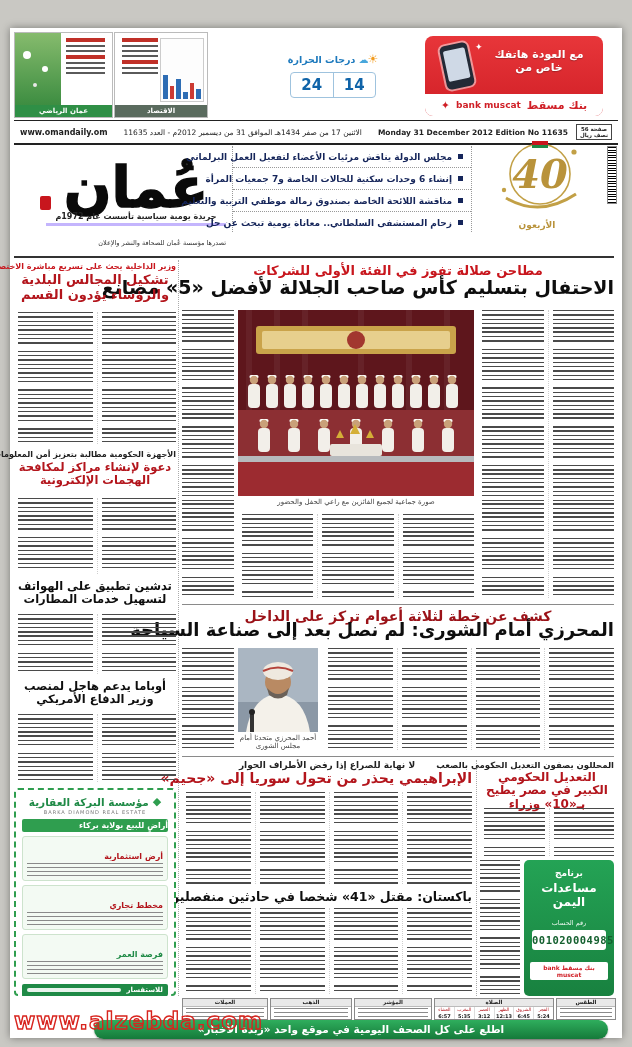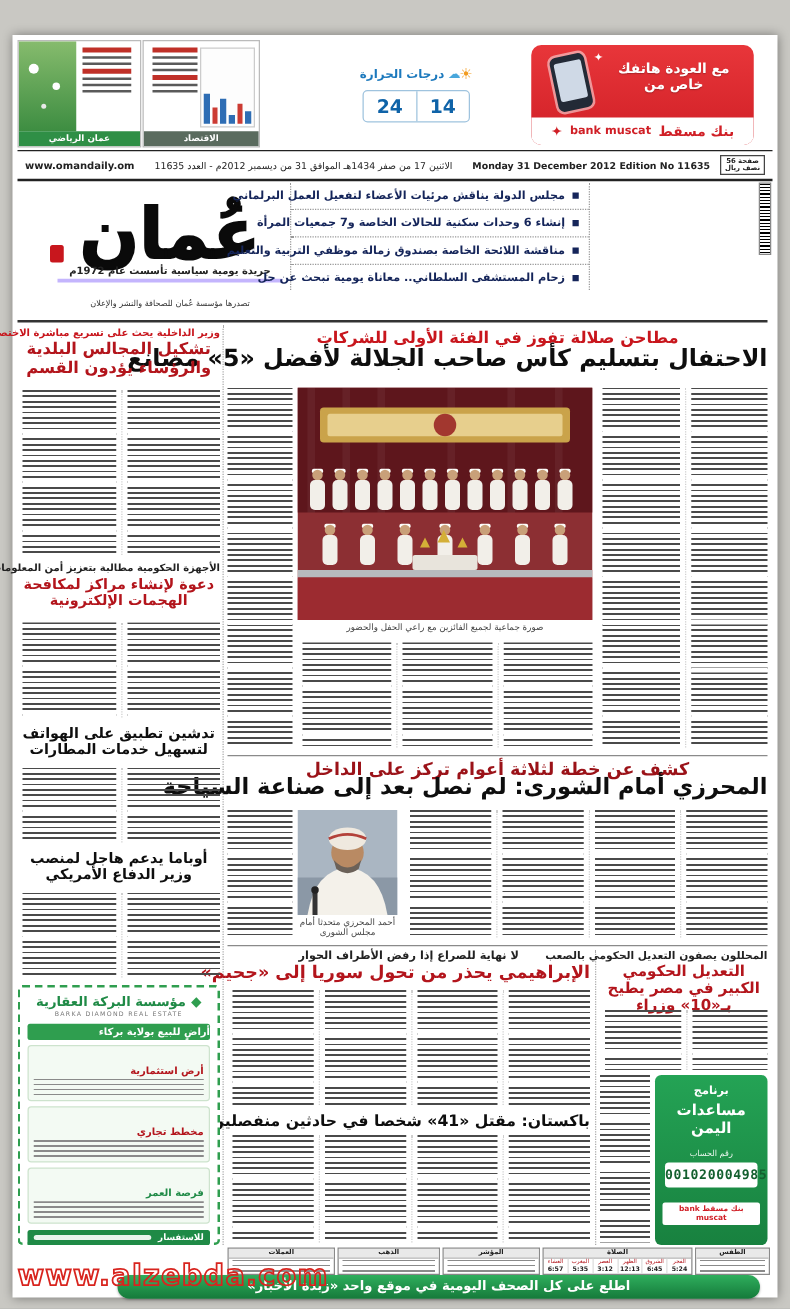--- a/index.html
+++ b/index.html
@@ -51,21 +51,21 @@
   .dateline{display:flex;direction:ltr;align-items:center;border-top:1px solid #222;border-bottom:2px solid #222;padding:0 6px;gap:8px;}
   .dl-site{font-size:8px;font-weight:bold;color:#222;}
   .dl-ar{flex:1;text-align:center;font-size:7.5px;color:#222;direction:rtl;}
   .dl-en{font-size:7.5px;font-weight:bold;color:#222;}
   .dl-box{border:1px solid #444;padding:1px 3px;text-align:center;line-height:1.1;}
   .dl-box span{display:block;font-size:5.5px;font-weight:bold;color:#222;}
   
   .mast-name{font-weight:bold;color:#0a0a0a;text-align:center;font-size:56px;line-height:1;-webkit-text-stroke:1.5px #0a0a0a;letter-spacing:-1px;}
   .seal{background:#c8161d;border-radius:2px;}
   .mast-sub1{font-size:8px;font-weight:bold;color:#222;text-align:center;border-bottom:3px solid #c4b5fd;padding-bottom:2px;}
-  .mast-sub2{font-size:6.5px;color:#333;text-align:center;padding-top:14px;}
+  .mast-sub2{font-size:6.5px;color:#333;padding-top:14px;}
   .bullets{border-right:1px dotted #999;border-left:1px dotted #999;}
   .b-row{display:flex;align-items:center;gap:6px;height:21px;border-bottom:1px dotted #999;padding:0 8px;}
   .b-row:last-child{border-bottom:none;}
   .b-sq{width:5px;height:5px;background:#15255a;flex:0 0 auto;}
   .b-txt{font-size:9px;font-weight:bold;color:#15255a;white-space:nowrap;}
   .emblem-label{color:#b9933b;font-size:9px;font-weight:bold;text-align:center;}
   .caption{font-size:7px;color:#444;text-align:center;}
   
   .barka{border:2px dashed #2f9e4f;border-radius:4px;background:#fff;padding:5px 6px;}
   .bk-head{display:flex;align-items:center;justify-content:center;gap:4px;}
@@ -190,20 +190,32 @@
       <div class="b-row">
           <span class="b-sq"></span>
           <span class="b-txt">مناقشة اللائحة الخاصة بصندوق زمالة موظفي التربية والتعليم</span>
         </div>
       <div class="b-row">
           <span class="b-sq"></span>
           <span class="b-txt">زحام المستشفى السلطاني.. معاناة يومية تبحث عن حل</span>
         </div>
     </div>
 
+    <div class="abs" style="left:464px;top:110px;width:126px;height:94px;">
+      <svg width="126" height="78" viewBox="0 0 126 78">
+        <circle cx="66" cy="36" r="30" fill="none" stroke="#c2a046" stroke-width="1.6"></circle>
+        <path d="M32,60 Q66,80 102,56" fill="none" stroke="#c2a046" stroke-width="3"></path>
+        <circle cx="100" cy="14" r="2.6" fill="#c2a046"></circle>
+        <circle cx="30" cy="52" r="2.2" fill="#c2a046"></circle>
+        <rect x="58" y="3" width="16" height="4" fill="#c8161d"></rect>
+        <rect x="58" y="7" width="16" height="3" fill="#1f8a46"></rect>
+        <text x="66" y="50" text-anchor="middle" font-family="DejaVu Serif" font-style="italic" font-weight="bold" font-size="40" fill="#b9933b">40</text>
+      </svg>
+      <div class="emblem-label">الأربعون</div>
+    </div>
 
     <div class="hrule abs" style="left:4px;top:228px;width:600px;border-top-width:2px;border-top-color:#333;"></div>
     <div class="vrule abs" style="left:168px;top:232px;height:736px;"></div>
 
     <div class="kicker abs" style="left:172px;top:235px;width:432px;font-size:13px;">مطاحن صلالة تفوز في الفئة الأولى للشركات</div>
     <div class="hl abs" style="left:172px;top:249px;width:432px;font-size:19px;white-space:nowrap;">الاحتفال بتسليم كأس صاحب الجلالة لأفضل «5» مصانع</div>
 
     <div class="abs" style="left:228px;top:282px;width:236px;height:186px;">
       <svg width="236" height="186" viewBox="0 0 236 186" preserveAspectRatio="none">
         <defs>

